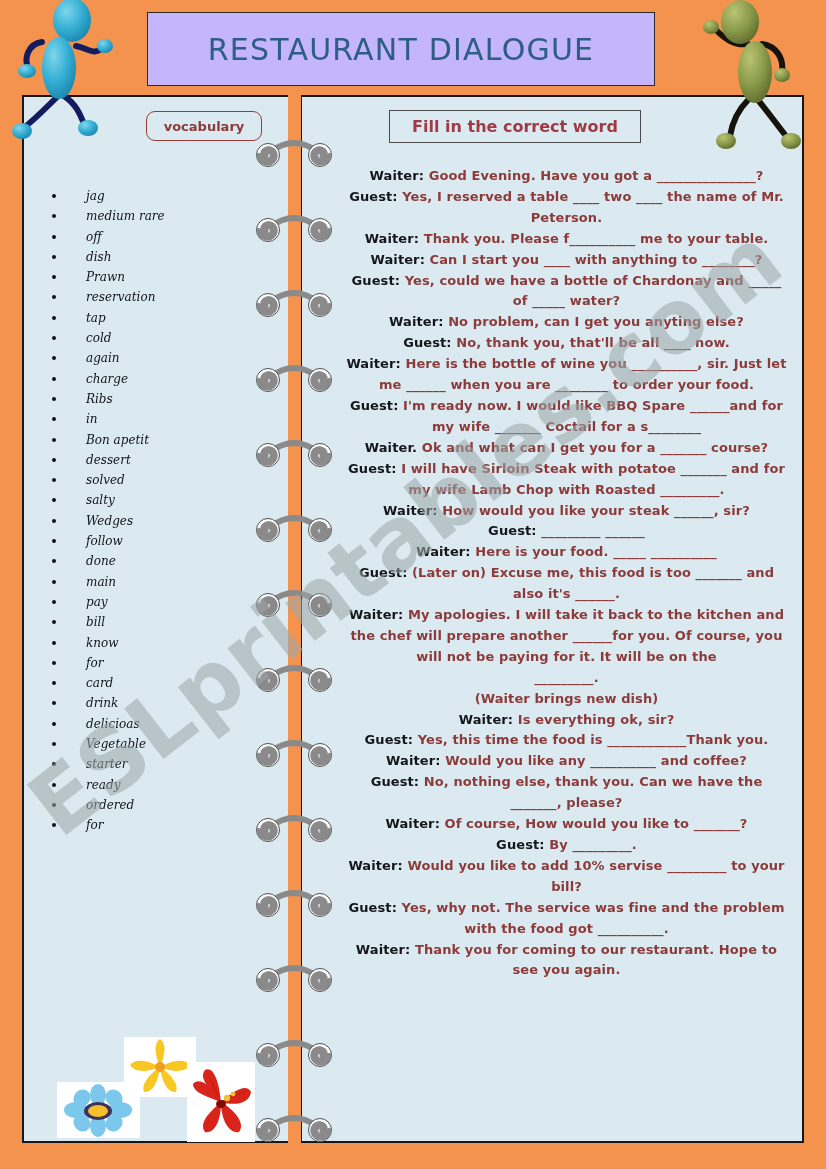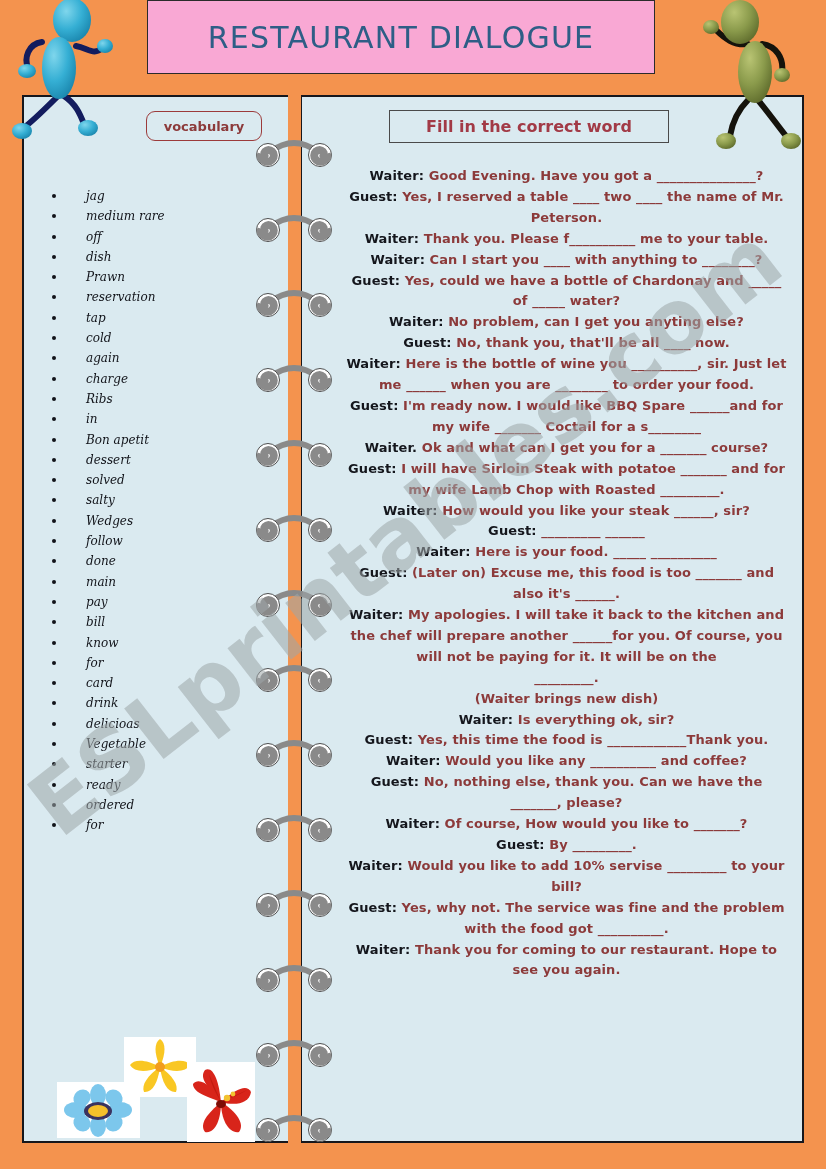--- a/index.html
+++ b/index.html
@@ -28,39 +28,39 @@
   #panel-right{left:300px;top:95px;width:504px;height:1048px;}
 
   
   #spine{
     position:absolute;left:288px;top:95px;width:13px;height:1048px;
     background:#F4934E;z-index:8;
   }
 
   
   #title-box{
-    position:absolute;left:147px;top:0;width:508px;height:74px;
-    background:#f9a8d4;border:1px solid #2b2b2b;box-sizing:border-box;
+    position:absolute;left:147px;top:12px;width:508px;height:74px;
+    background:#c4b5fd;border:1px solid #2b2b2b;box-sizing:border-box;
     display:flex;align-items:center;justify-content:center;z-index:20;
   }
   #title-text{
     color:#2E5E86;font-size:30px;letter-spacing:1.2px;
     font-family:"DejaVu Sans", sans-serif;font-weight:400;
   }
 
   
   #vocab-label-box{
     position:absolute;left:146px;top:111px;width:116px;height:30px;
     background:#DAEAF0;border:1px solid #9c3b3b;border-radius:9px;
     box-sizing:border-box;display:flex;align-items:center;justify-content:center;z-index:22;
   }
   #vocab-label-text{color:#8C3A3A;font-size:13px;font-weight:bold;font-family:"DejaVu Sans",sans-serif;}
 
   #fill-label-box{
-    position:absolute;left:389px;top:110px;width:280px;height:33px;
+    position:absolute;left:389px;top:110px;width:252px;height:33px;
     background:#DAEAF0;border:1px solid #4a4a4a;box-sizing:border-box;
     display:flex;align-items:center;justify-content:center;z-index:22;
   }
   #fill-label-text{color:#A23A46;font-size:16px;font-weight:bold;font-family:"DejaVu Sans",sans-serif;}
 
   
   #vocab-list{
     position:absolute;left:52px;top:186px;width:215px;z-index:12;
     list-style:none;margin:0;padding:0;
   }

